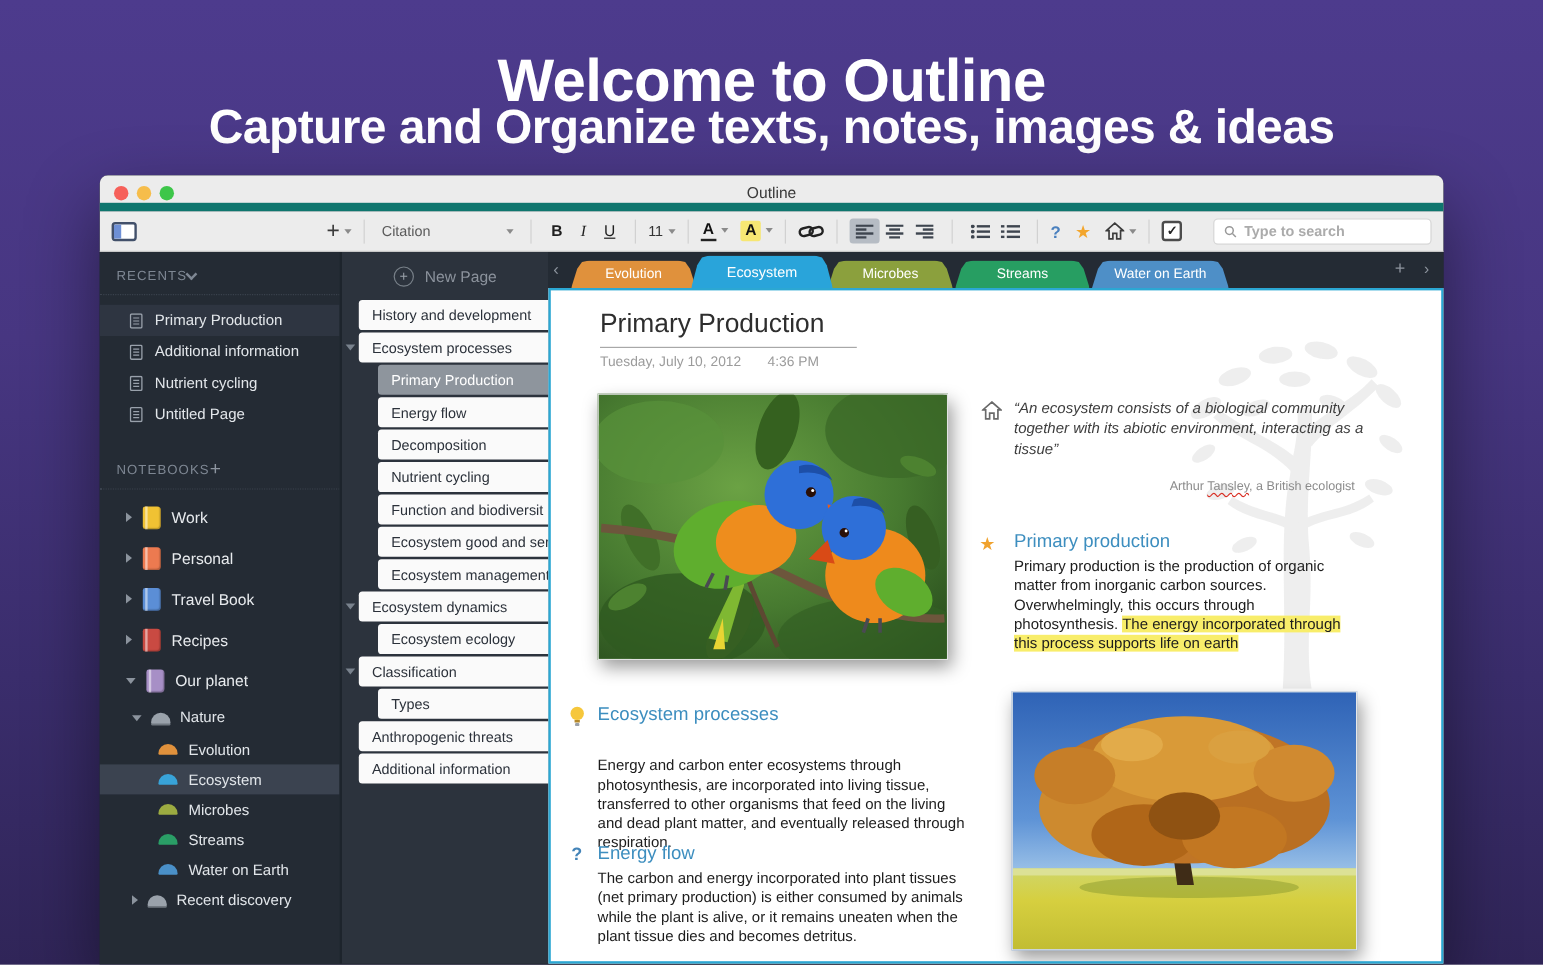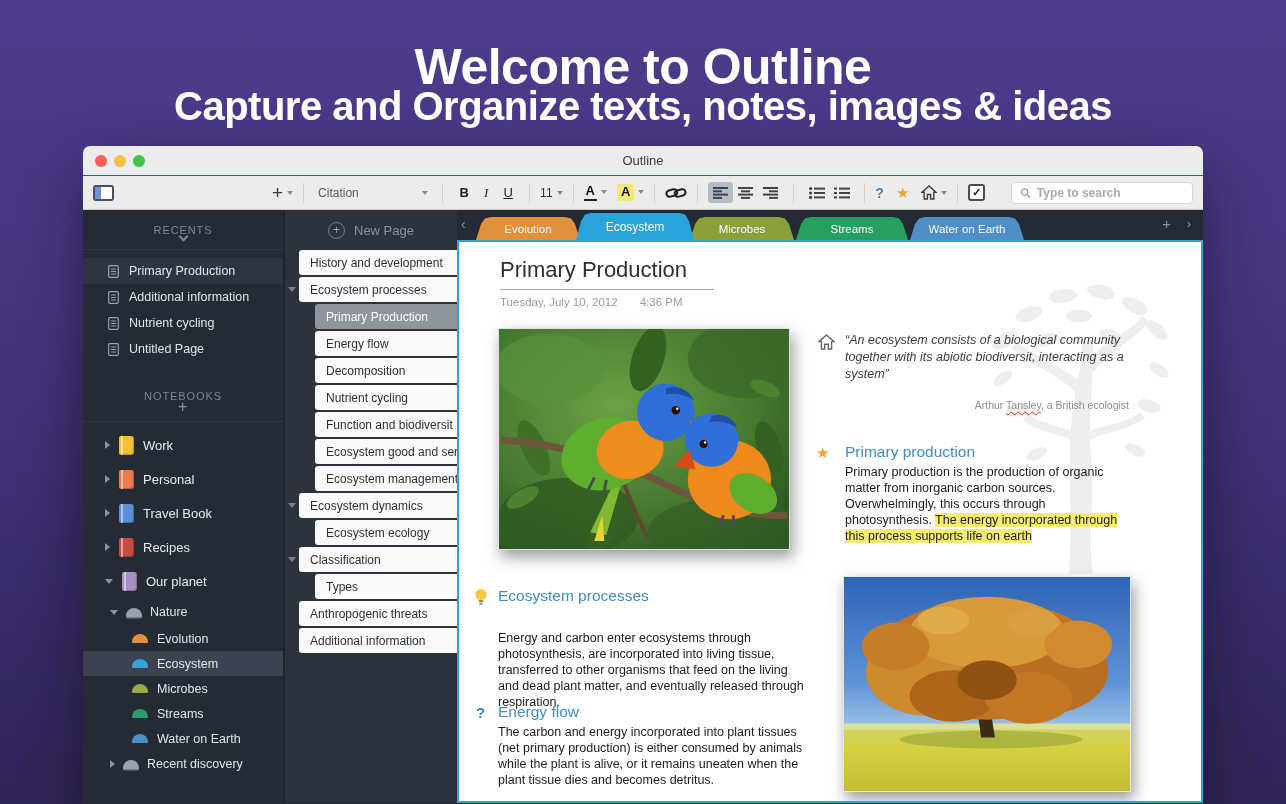--- a/index.html
+++ b/index.html
@@ -10,21 +10,21 @@
     background:linear-gradient(180deg,#4d3b8d 0%,#473681 35%,#3a2d6c 70%,#302558 100%);}
 
   
   .hero{position:absolute;top:0;left:0;width:100%;text-align:center;color:#fff;}
   .hero-title{position:absolute;top:38px;width:100%;font-size:50px;font-weight:bold;letter-spacing:-.5px;}
   .hero-sub{position:absolute;top:84px;width:100%;font-size:40px;font-weight:bold;letter-spacing:-.5px;}
 
   
   .window{position:absolute;left:83px;top:146px;width:1120px;height:658px;border-radius:7px 7px 0 0;
     overflow:hidden;background:#242b34;box-shadow:0 25px 60px rgba(0,0,0,.45);}
-  .titlebar{height:30px;background:#ececec;border-bottom:1px solid #0f766e;position:relative;}
+  .titlebar{height:30px;background:#ececec;border-bottom:7px solid #0f766e;position:relative;}
   .tl{position:absolute;top:9px;width:12px;height:12px;border-radius:50%;}
   .tl.r{left:12px;background:#f6605a;}
   .tl.y{left:31px;background:#f6bd4b;}
   .tl.g{left:50px;background:#3dc649;}
   .win-title{text-align:center;line-height:30px;font-size:13px;color:#3a3a3a;}
 
   
   .toolbar{height:34px;background:#ececec;border-bottom:1px solid #c7c7c7;display:flex;align-items:center;padding:0 10px;}
   .tb-sep{width:1px;height:20px;background:#d1d1d1;margin:0 10px;flex:none;}
   .tgl{width:21px;height:16px;border:2px solid #42506a;border-radius:3px;background:#fff;position:relative;flex:none;overflow:hidden;}
@@ -46,21 +46,21 @@
   .starbtn{font-size:15px;color:#f3a62d;}
   .cbx{width:17px;height:17px;border:2px solid #4c4c4c;border-radius:3px;background:#fff;display:flex;align-items:center;justify-content:center;font-size:11px;font-weight:bold;color:#222;flex:none;}
   .search{margin-left:auto;width:182px;height:22px;background:#fff;border:1px solid #d6d6d6;border-radius:4px;display:flex;align-items:center;padding:0 8px;gap:6px;flex:none;}
   .search input{border:none;outline:none;background:transparent;font-size:12px;color:#7f1d1d;width:100%;font-family:"Liberation Sans",sans-serif;font-weight:bold;}
   .search input::placeholder{color:#ababab;}
 
   
   .main{display:flex;height:593px;}
   .sidebar{width:200px;flex:none;background:#242b34;color:#d6dae0;position:relative;}
   .panel-hdr{display:flex;justify-content:flex-start;align-items:center;padding:14px 14px 9px 14px;
-    font-size:11px;letter-spacing:.9px;color:#7e8793;border-bottom:1px dotted #3a424d;flex-direction:column;}
+    font-size:11px;letter-spacing:.9px;color:#7e8793;border-bottom:1px dotted #3a424d;}
   .chev{width:7px;height:7px;border-right:2px solid #7e8793;border-bottom:2px solid #7e8793;transform:rotate(45deg);margin-top:-3px;}
   .hdr-plus{font-size:16px;color:#8d95a0;line-height:10px;}
   .recent-list{padding-top:8px;}
   .recent-item{height:26px;display:flex;align-items:center;padding-left:25px;gap:10px;font-size:12.5px;color:#e2e6ea;}
   .recent-item.sel{background:#2e3541;}
   .nb-hdr{margin-top:14px;}
   .nb-list{padding-top:6px;}
   .nb-row{height:34px;display:flex;align-items:center;padding-left:22px;gap:9px;font-size:13px;color:#e8ebee;}
   .tri-r{width:0;height:0;border-top:4px solid transparent;border-bottom:4px solid transparent;border-left:5px solid #8b939d;flex:none;}
   .tri-d{width:0;height:0;border-left:4px solid transparent;border-right:4px solid transparent;border-top:5px solid #8b939d;flex:none;}
@@ -516,21 +516,21 @@
             <circle cx="207.5" cy="114.5" r="1.2" fill="#fff"></circle>
             <path d="M226 188 L222 200 M236 188 L236 200" stroke="#4a4a52" stroke-width="3"></path>
             <path d="M96 150 L90 162 M108 152 L106 164" stroke="#4a4a52" stroke-width="3"></path>
             <ellipse cx="24" cy="170" rx="18" ry="8" fill="#4d8230" transform="rotate(-30 24 170)"></ellipse>
             <ellipse cx="268" cy="60" rx="16" ry="7" fill="#4d8230" transform="rotate(22 268 60)"></ellipse>
           </svg>
 
           <svg class="quote-icon" width="17" height="16" viewBox="0 0 17 16">
               <path d="M8.5 1 L16 7.6 H13.6 V15 H10.3 V10.2 H6.7 V15 H3.4 V7.6 H1 Z" fill="none" stroke="#6a6a6a" stroke-width="1.4"></path>
             </svg>
-          <div class="quote-text">“An ecosystem consists of a biological community together with its abiotic biodiversit, interacting as a system”</div>
+          <div class="quote-text">“An ecosystem consists of a biological community together with its abiotic environment, interacting as a tissue”</div>
           <div class="quote-attr"><span>Arthur </span><span class="misspell">Tansley</span><span>, a British ecologist</span></div>
 
           <div class="ic-star">★</div>
           <div class="sec-h h-pp">Primary production</div>
           <div class="sec-b b-pp"><span>Primary production is the production of organic matter from inorganic carbon sources. Overwhelmingly, this occurs through photosynthesis. </span><span class="hl">The energy incorporated through this process supports life on earth</span></div>
 
           <svg class="ic-bulb" width="14" height="19" viewBox="0 0 14 19">
             <circle cx="7" cy="6.5" r="5.6" fill="#f6c73b"></circle>
             <path d="M4.8 12 H9.2 V14 H4.8 Z" fill="#b4882a"></path>
             <rect x="5.2" y="14.5" width="3.6" height="2.6" rx="1" fill="#9aa0a8"></rect>

